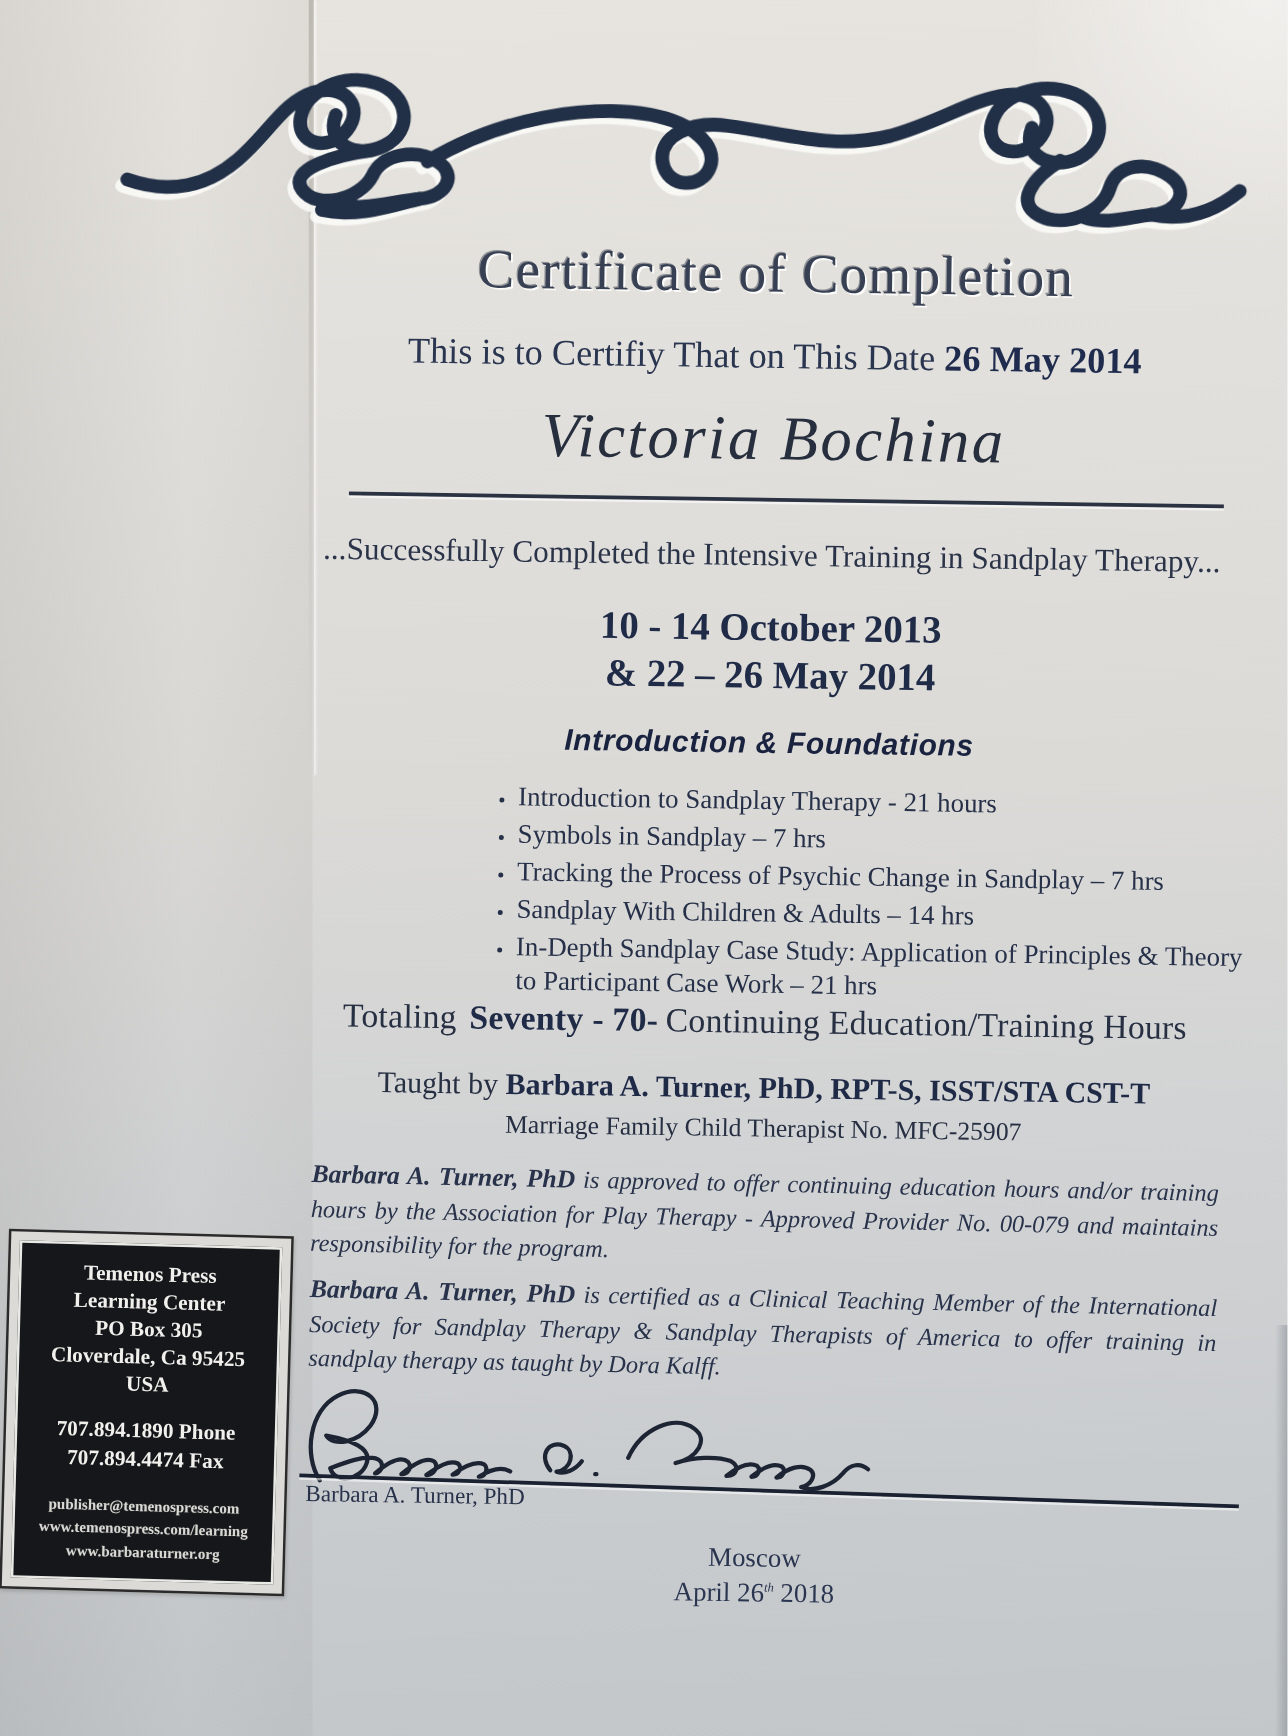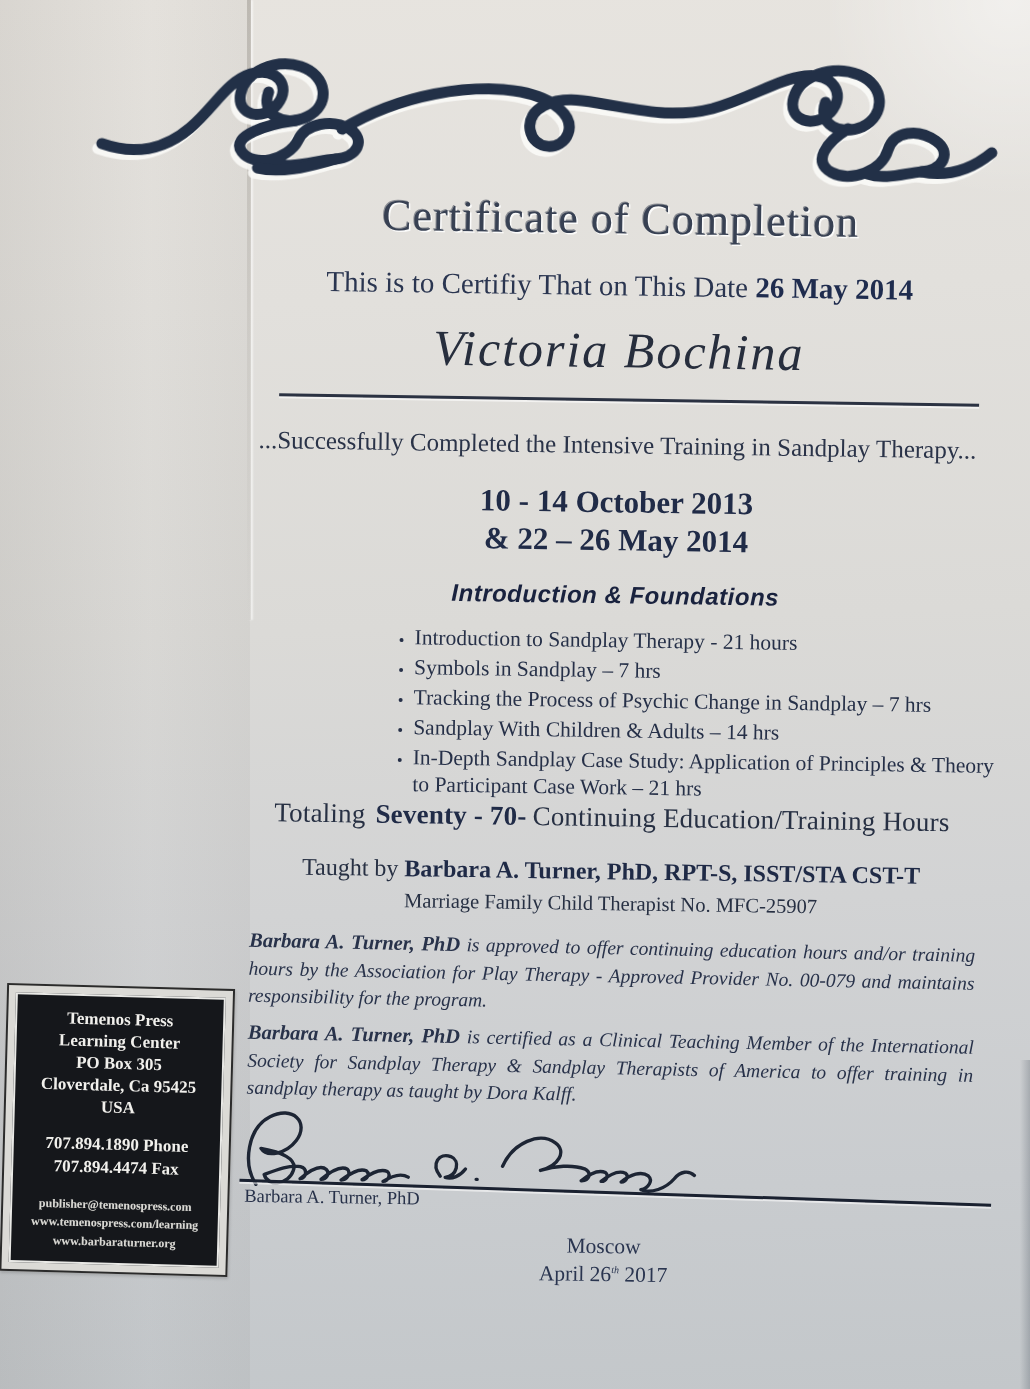--- a/index.html
+++ b/index.html
@@ -153,16 +153,16 @@
       </g>
     </svg>
   </div>
 
   <div class="sig-line"></div>
 
   <div class="sig-name">Barbara A. Turner, PhD</div>
 
   <div class="cblock moscow-block">
     <div>Moscow</div>
-    <div><span>April 26</span><sup>th</sup><span> 2017</span></div>
+    <div><span>April 26</span><sup>th</sup><span> 2018</span></div>
   </div>
 
 </div>
 
 </body></html>

